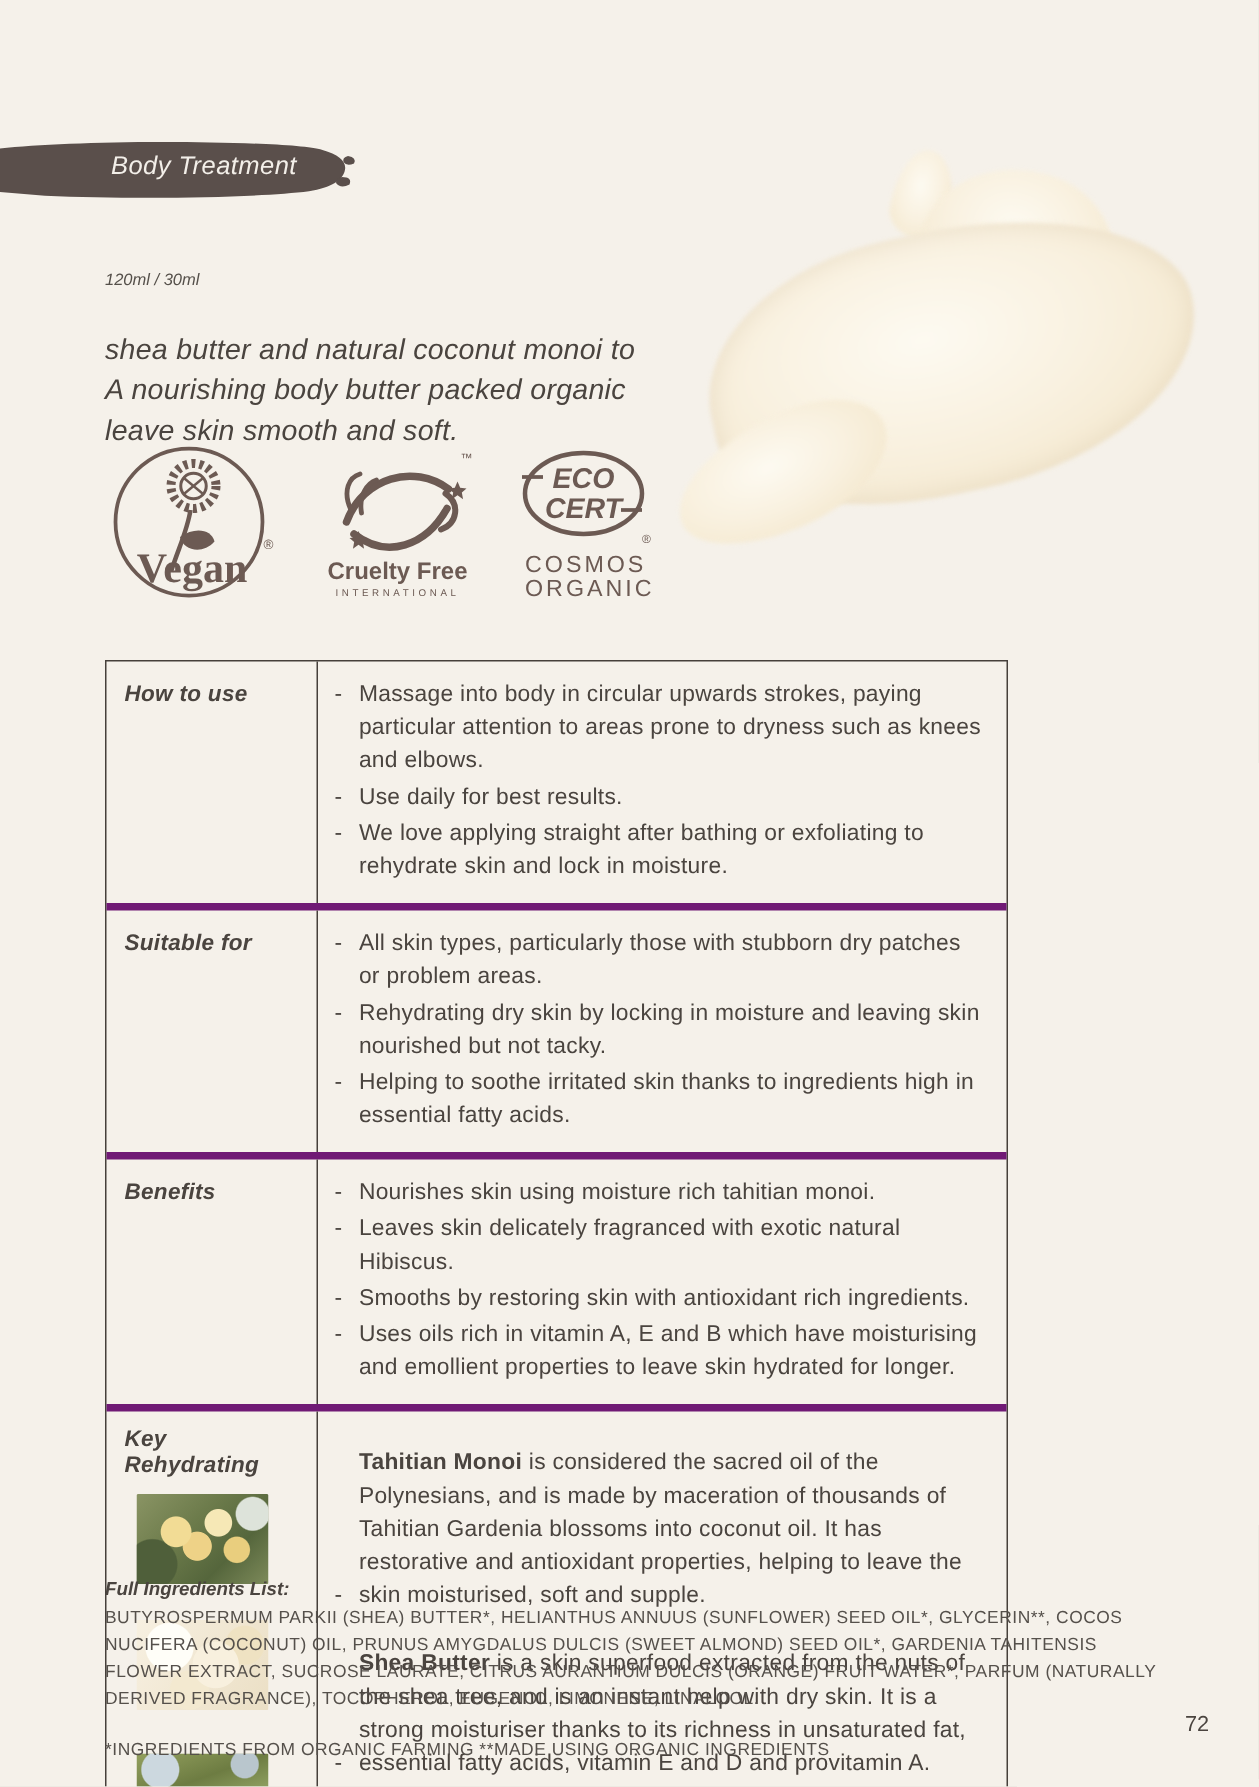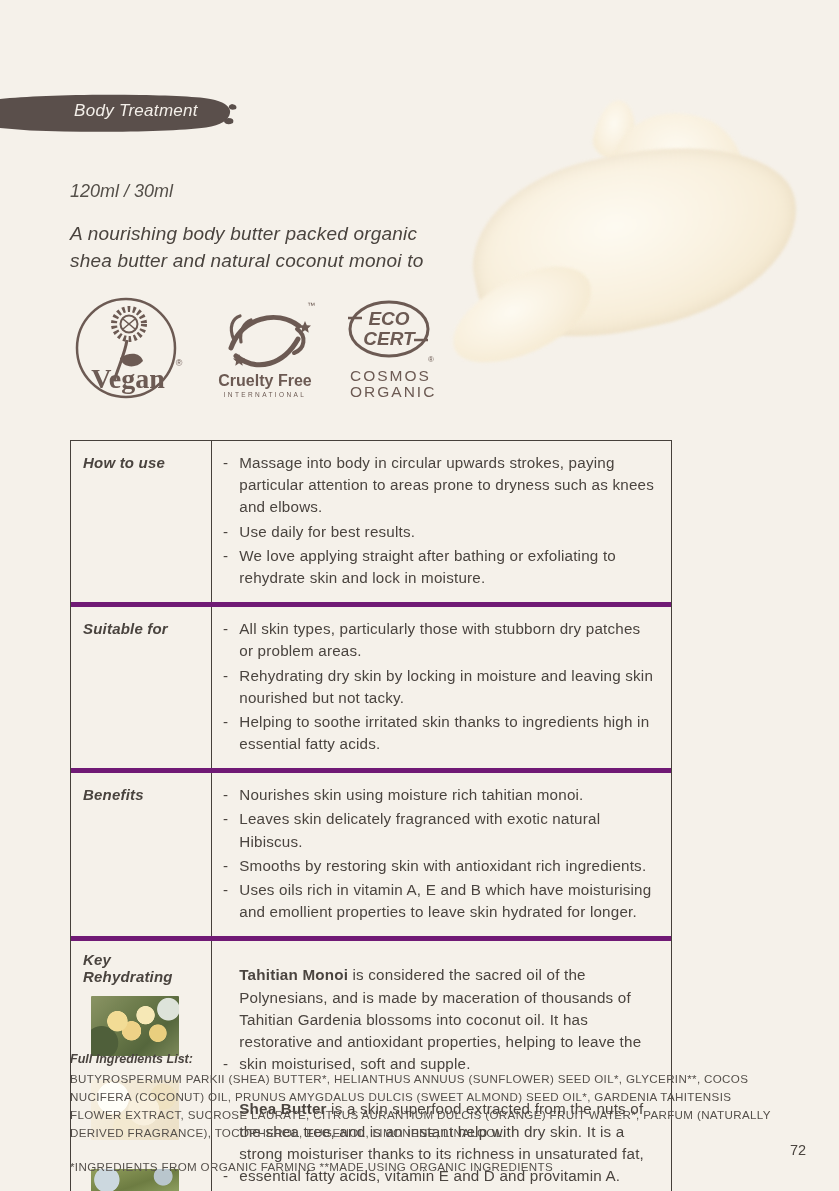--- a/index.html
+++ b/index.html
@@ -18,21 +18,21 @@
     font-style:italic; font-size:17px; color:#f3efe9; letter-spacing:0.3px;
   }
 
   
   .title {
     position:absolute; left:70px; top:146px;
     font-size:26px; font-weight:bold; letter-spacing:0.4px; color:#48423d;
   }
   .sizes {
     position:absolute; left:70px; top:181px;
-    font-size:18px; font-style:italic; color:#55504a;
+    font-size:11px; font-style:italic; color:#55504a;
   }
   .description {
     position:absolute; left:70px; top:221px;
     font-size:19px; font-style:italic; line-height:1.42; color:#4a443f; letter-spacing:0.2px;
   }
 
   
   .blob-wrap { position:absolute; left:455px; top:118px; width:380px; height:250px; }
   .blob { position:absolute; filter:blur(1.5px);
     background:radial-gradient(ellipse at 45% 40%, #fdfaf1 0%, #f9f1e0 45%, #f5ead2 75%, #f0e2c8 100%);
@@ -128,22 +128,23 @@
 
   <div class="blob-wrap">
     <div class="blob blob-spike"></div>
     <div class="blob blob-top"></div>
     <div class="blob blob-main"></div>
     <div class="blob blob-tail"></div>
   </div>
 
   <div class="sizes">120ml / 30ml</div>
   <div class="description">
+    <div>shea butter and natural coconut monoi to</div>
     <div>A nourishing body butter packed organic</div>
-    <div>shea butter and natural coconut monoi to</div>
+    <div>leave skin smooth and soft.</div>
   </div>
 
   <div class="logos">
 
     <svg width="116" height="104" viewBox="0 0 116 104">
       <circle class="logo-stroke" cx="54" cy="52" r="49" stroke-width="2.5"></circle>
       <circle class="logo-stroke" cx="57" cy="28" r="15" stroke-width="6" stroke-dasharray="2.6 2.7"></circle>
       <circle class="logo-stroke" cx="57" cy="28" r="8.5" stroke-width="2"></circle>
       <line class="logo-stroke" x1="51" y1="23" x2="63" y2="33" stroke-width="1.6"></line>
       <line class="logo-stroke" x1="51" y1="33" x2="63" y2="23" stroke-width="1.6"></line>

